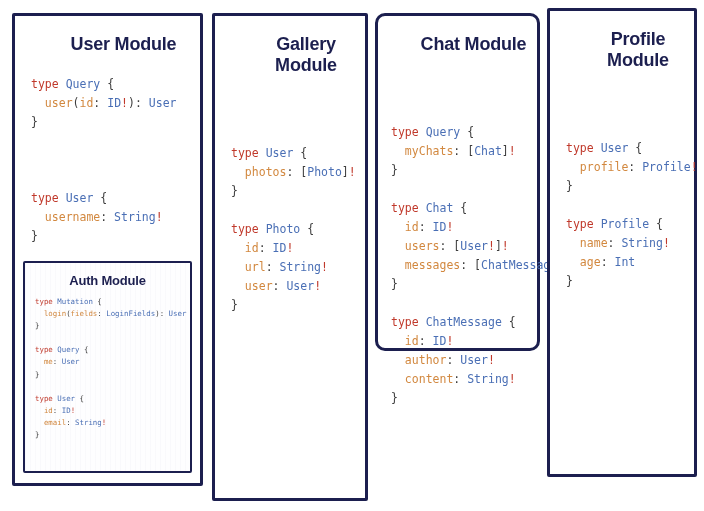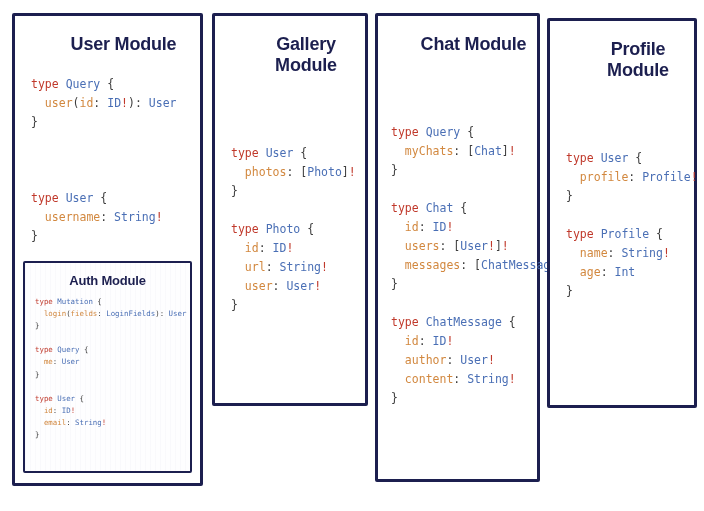--- a/index.html
+++ b/index.html
@@ -112,39 +112,40 @@
       rgba(255,255,255,0) 1px,
       rgba(255,255,255,0) 5px
     );
   }
 
   
   #mod-gallery {
     left: 212px;
     top: 13px;
     width: 156px;
-    height: 393px;
+    height: 488px;
   }
   #mod-gallery .code-wrap { padding-top: 62px; }
 
   
   #mod-chat {
     left: 375px;
     top: 13px;
     width: 165px;
-    height: 469px;
+    height: 338px;
+    border-radius: 10px;
   }
   #mod-chat .code-wrap { padding-top: 62px; padding-left: 13px; }
 
   
   #mod-profile {
     left: 547px;
-    top: 18px;
+    top: 8px;
     width: 150px;
-    height: 390px;
+    height: 469px;
   }
   #mod-profile .code-wrap { padding-top: 62px; }
 </style>
 </head>
 <body>
 
 <div id="board">
 
   <div class="module" id="mod-user">
     <div class="module-title col-title">User Module</div>

